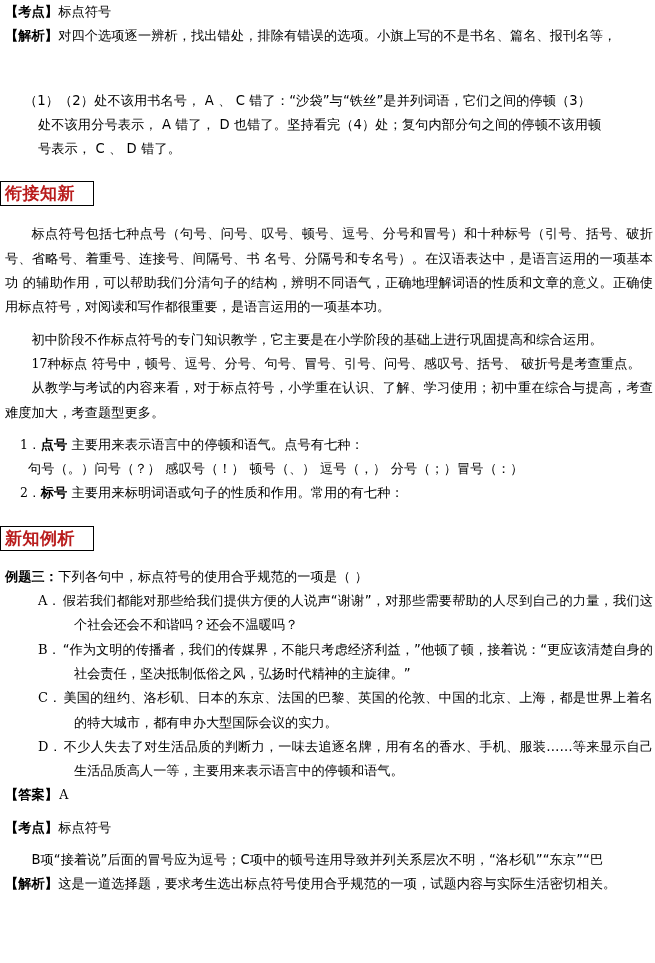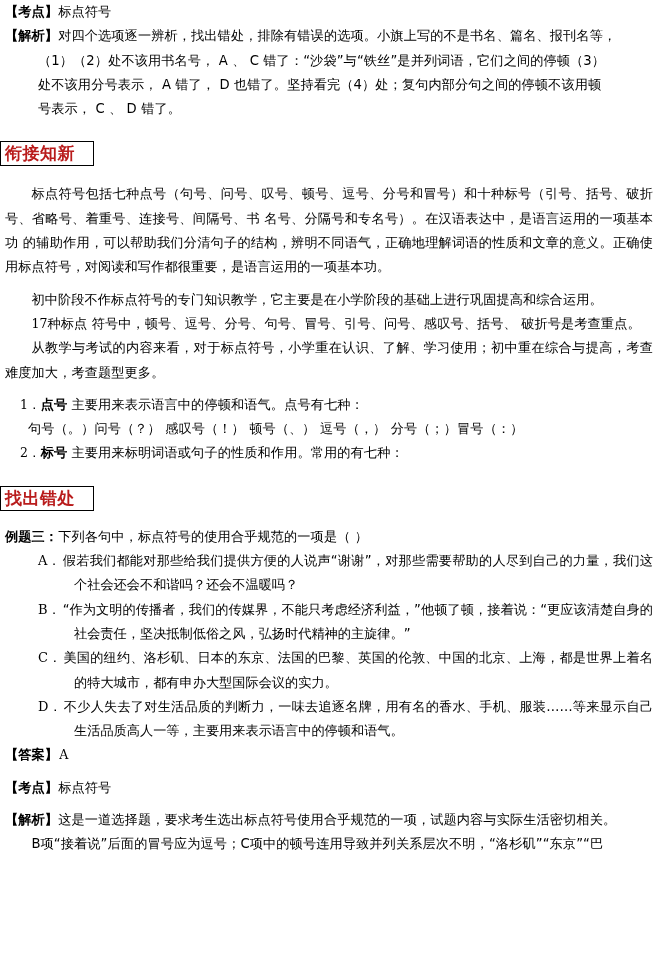--- a/index.html
+++ b/index.html
@@ -95,21 +95,21 @@
 
 <div class="page">
 
   <div class="para">
     <span class="bold">【考点】</span><span>标点符号</span>
   </div>
 
   <div class="para">
     <span class="bold">【解析】</span><span>对四个选项逐一辨析，找出错处，排除有错误的选项。小旗上写的不是书名、篇名、报刊名等，</span>
   </div>
-  <div class="para" style="padding-left:38px;">
+  <div class="para" style="padding-left:24px;margin-top:40px;">
     <span>（1）（2）处不该用书名号， A 、 C 错了：“沙袋”与“铁丝”是并列词语，它们之间的停顿（3）</span>
   </div>
   <div class="para" style="padding-left:38px;">
     <span>处不该用分号表示， A 错了， D 也错了。坚持看完（4）处；复句内部分句之间的停顿不该用顿</span>
   </div>
   <div class="para" style="padding-left:38px;">
     <span>号表示， C 、 D 错了。</span>
   </div>
 
   <div class="sp-20"></div>
@@ -141,21 +141,21 @@
   <div class="para" style="padding-left:28px;">句号（。）问号（？） 感叹号（！） 顿号（、） 逗号（，） 分号（；）冒号（：）</div>
 
   <div class="para" style="padding-left:20px;">
     <span class="serif-num">2．</span><span class="bold">标号</span>&nbsp;<span>主要用来标明词语或句子的性质和作用。常用的有七种：</span>
   </div>
 
 
   <div class="sp-20"></div>
 
   <div class="section-head">
-    <span class="box">找出错处</span>
+    <span class="box">新知例析</span>
   </div>
 
   <div class="sp-14"></div>
 
   <div class="para">
     <span class="bold">例题三：</span><span>下列各句中，标点符号的使用合乎规范的一项是（      ）</span>
   </div>
 
   <div class="option">
     <span class="opt-letter">A．</span><span>假若我们都能对那些给我们提供方便的人说声“谢谢”，对那些需要帮助的人尽到自己的力量，我们这个社会还会不和谐吗？还会不温暖吗？</span>
@@ -178,19 +178,19 @@
   </div>
 
   <div class="sp-8"></div>
 
   <div class="para">
     <span class="bold">【考点】</span><span>标点符号</span>
   </div>
 
   <div class="sp-8"></div>
 
+  <div class="para indent">B项“接着说”后面的冒号应为逗号；C项中的顿号连用导致并列关系层次不明，“洛杉矶”“东京”“巴</div>
+
   <div class="para">
     <span class="bold">【解析】</span><span>这是一道选择题，要求考生选出标点符号使用合乎规范的一项，试题内容与实际生活密切相关。</span>
   </div>
 
-  <div class="para indent">B项“接着说”后面的冒号应为逗号；C项中的顿号连用导致并列关系层次不明，“洛杉矶”“东京”“巴</div>
-
 </div>
 
 </body></html>

